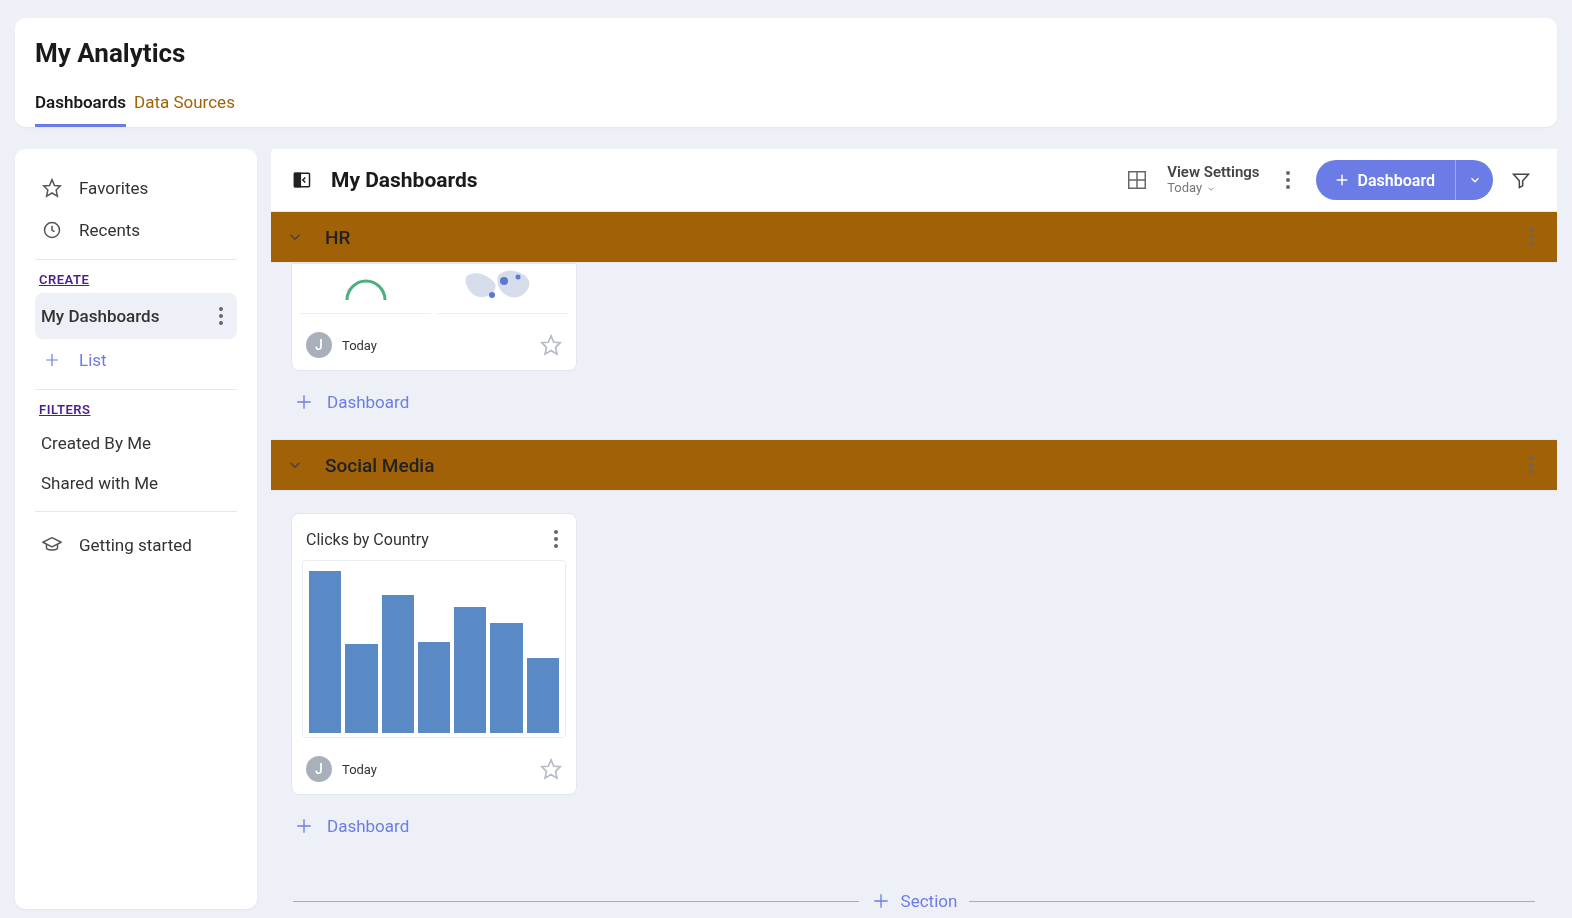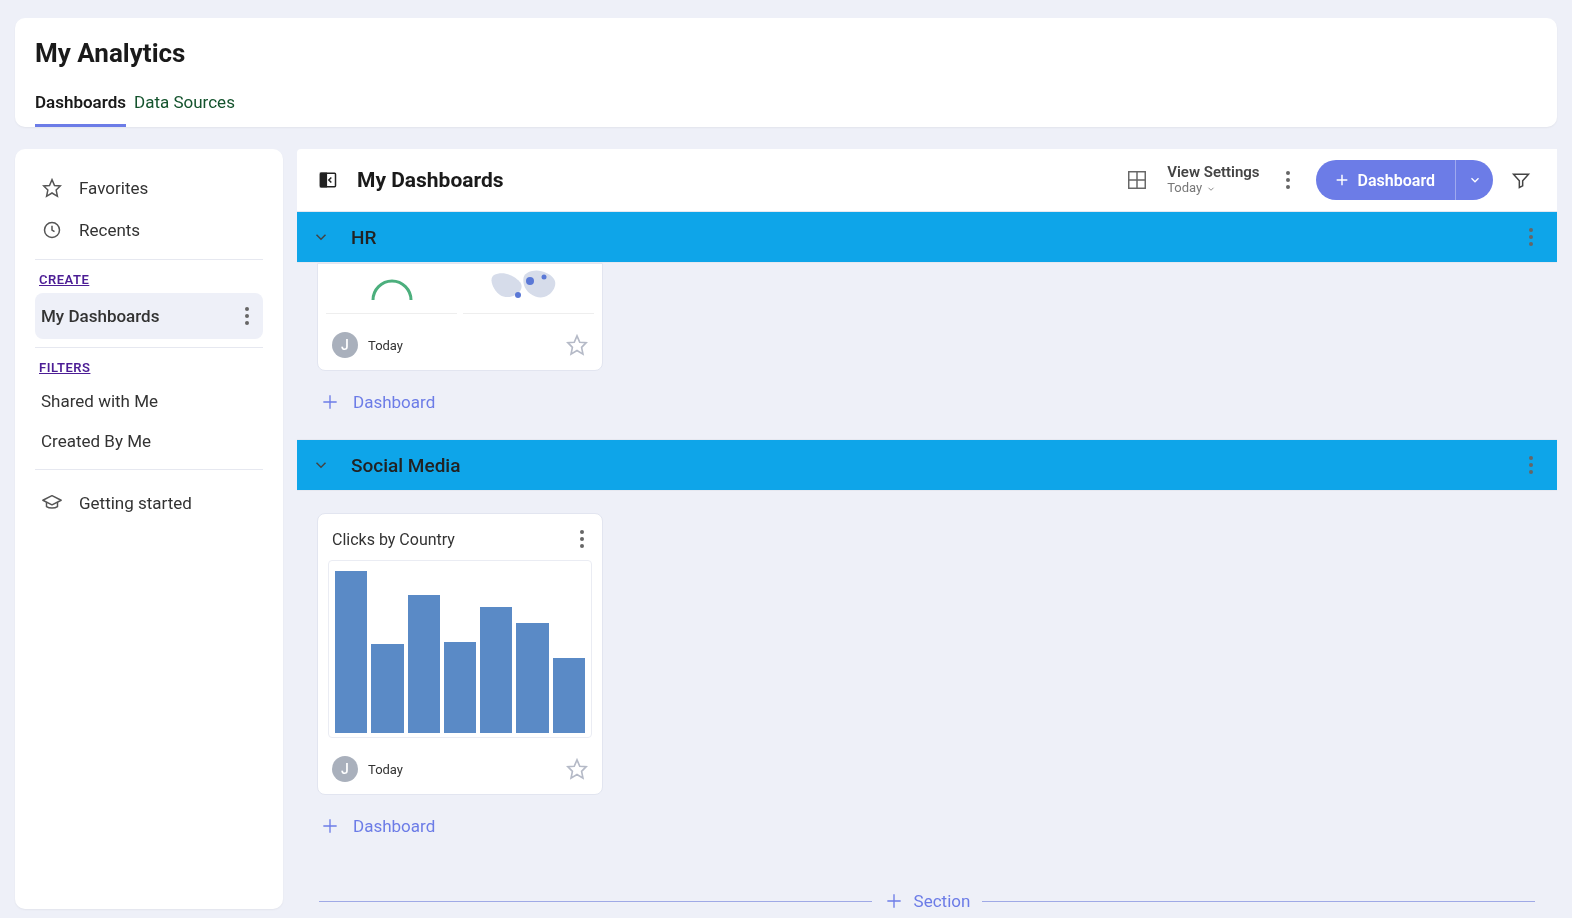--- a/index.html
+++ b/index.html
@@ -24,38 +24,38 @@
     font-weight: 700;
     margin-bottom: 24px;
   }
   .tabs {
     display: flex;
     gap: 8px;
   }
   .tab {
     font-size: 17px;
     font-weight: 600;
-    color: #14532d;
+    color: #a16207;
     padding-bottom: 12px;
     border-bottom: 3px solid transparent;
     cursor: pointer;
   }
   .tab.active {
     color: #1a1a1a;
     border-bottom: 3px solid #6C7CE7;
   }
   .tab.inactive { font-weight: 400; }
 
   .layout {
     display: flex;
     gap: 14px;
     height: 760px;
   }
   .sidebar {
-    width: 268px;
+    width: 242px;
     background: #fff;
     border-radius: 10px;
     box-shadow: 0 1px 2px rgba(0,0,0,0.05);
     padding: 18px 20px;
     overflow-y: auto;
   }
   .sb-item {
     display: flex;
     align-items: center;
     gap: 16px;
@@ -155,21 +155,21 @@
   }
   .dashboard-btn .main-part {
     display:flex; align-items:center; gap:8px; padding: 0 20px 0 18px; cursor:pointer;
   }
   .dashboard-btn .split {
     width: 38px; border-left:1px solid rgba(255,255,255,0.35);
     display:flex; align-items:center; justify-content:center; cursor:pointer;
   }
 
   .section-header {
-    background: #0ea5e9;
+    background: #a16207;
     border-top: 1px solid #E6E8F0;
     border-bottom: 1px solid #E6E8F0;
     height: 52px;
     display: flex;
     align-items: center;
     padding: 0 20px 0 12px;
     gap: 18px;
   }
   .section-header .chev {
     width:24px; height:24px; display:inline-flex; align-items:center; justify-content:center; color:#444;
@@ -303,29 +303,37 @@
 
     <div class="sb-group-label">CREATE</div>
     <div class="sb-item selected">
       <span>My Dashboards</span>
       <span class="dots">
           <span></span>
           <span></span>
           <span></span>
         </span>
     </div>
+    <div class="sb-item accent">
+      <span class="sb-icon" style="color:#6C7CE7">
+        <svg width="18" height="18" viewBox="0 0 24 24" fill="none" stroke="currentColor" stroke-width="1.6">
+            <path d="M12 4v16M4 12h16"></path>
+          </svg>
+      </span>
+      <span>List</span>
+    </div>
 
     <hr class="sb-divider">
 
     <div class="sb-group-label">FILTERS</div>
     <div class="sb-item text-only">
+      <span>Created By Me</span>
+    </div>
+    <div class="sb-item text-only">
       <span>Shared with Me</span>
-    </div>
-    <div class="sb-item text-only">
-      <span>Created By Me</span>
     </div>
 
     <hr class="sb-divider">
 
     <div class="sb-item">
       <span class="sb-icon">
         <svg width="22" height="22" viewBox="0 0 24 24" fill="none" stroke="currentColor" stroke-width="1.6" stroke-linejoin="round">
             <path d="M2 9l10-5 10 5-10 5z"></path>
             <path d="M6 11v5c3 2 9 2 12 0v-5"></path>
           </svg>

